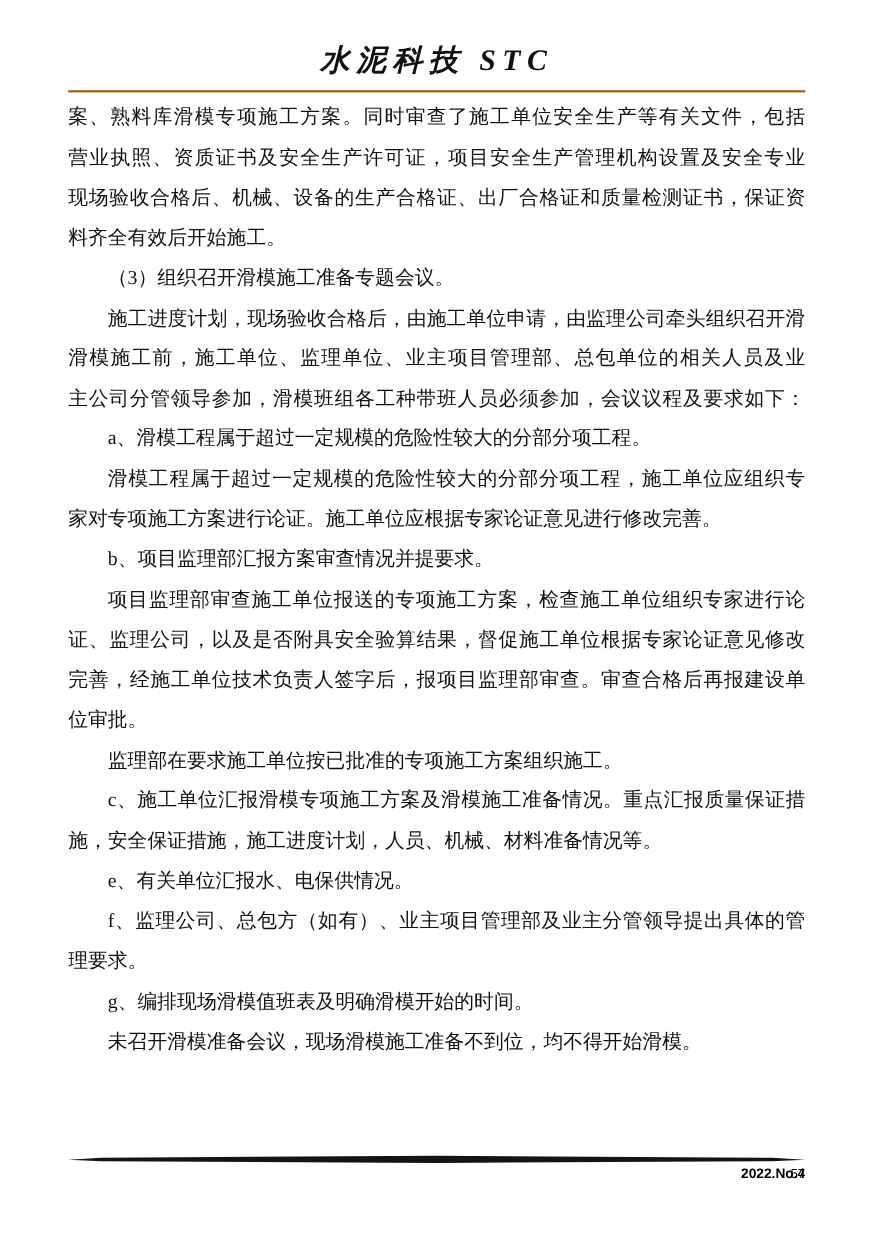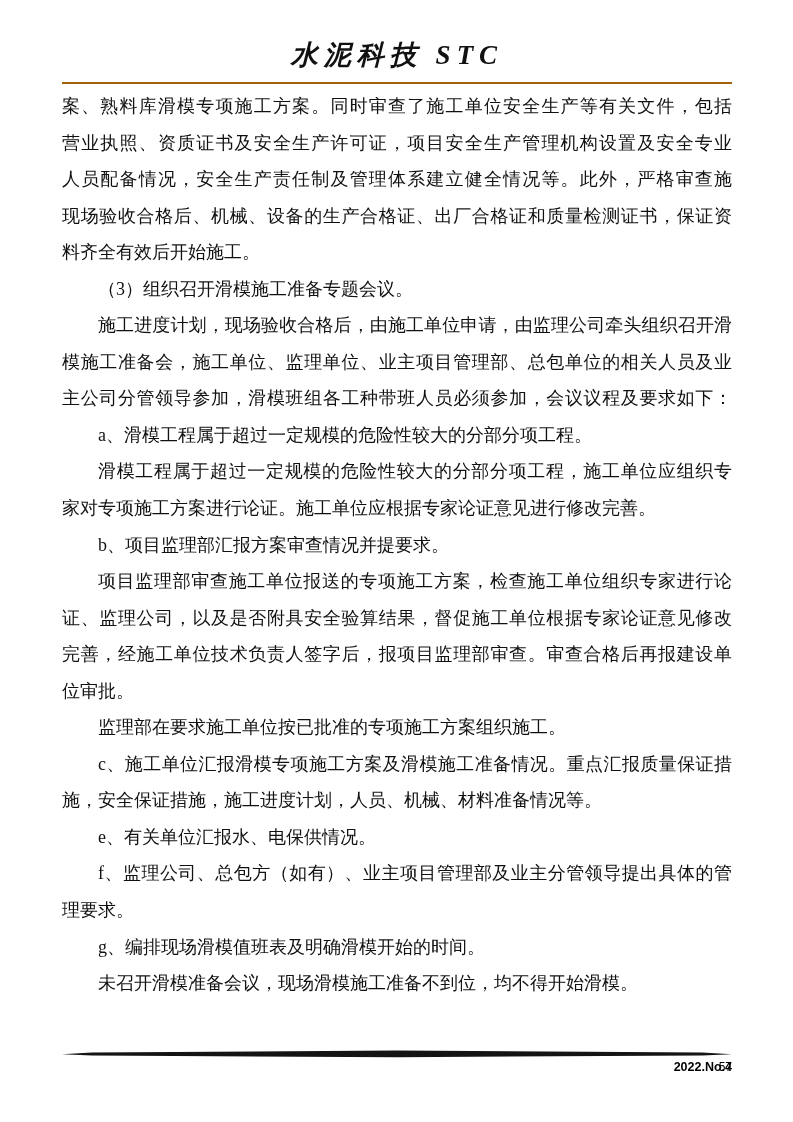--- a/index.html
+++ b/index.html
@@ -74,26 +74,25 @@
 
 <div class="page">
 
   <div class="header">
     <div class="journal-title">水泥科技 STC</div>
   </div>
 
   <div class="body-text">
     <div class="line fill">案、熟料库滑模专项施工方案。同时审查了施工单位安全生产等有关文件，包括</div>
     <div class="line fill">营业执照、资质证书及安全生产许可证，项目安全生产管理机构设置及安全专业</div>
-    <div class="line fill">人员配备情况，安全生产责任制及管理体系建立健全情况等。此外，严格审查施</div>
     <div class="line fill">现场验收合格后、机械、设备的生产合格证、出厂合格证和质量检测证书，保证资</div>
     <div class="line">料齐全有效后开始施工。</div>
     <div class="line indent">（3）组织召开滑模施工准备专题会议。</div>
     <div class="line indent fill">施工进度计划，现场验收合格后，由施工单位申请，由监理公司牵头组织召开滑</div>
-    <div class="line fill">模施工准备会，施工单位、监理单位、业主项目管理部、总包单位的相关人员及业</div>
+    <div class="line fill">滑模施工前，施工单位、监理单位、业主项目管理部、总包单位的相关人员及业</div>
     <div class="line fill">主公司分管领导参加，滑模班组各工种带班人员必须参加，会议议程及要求如下：</div>
     <div class="line indent">a、滑模工程属于超过一定规模的危险性较大的分部分项工程。</div>
     <div class="line indent fill">滑模工程属于超过一定规模的危险性较大的分部分项工程，施工单位应组织专</div>
     <div class="line">家对专项施工方案进行论证。施工单位应根据专家论证意见进行修改完善。</div>
     <div class="line indent">b、项目监理部汇报方案审查情况并提要求。</div>
     <div class="line indent fill">项目监理部审查施工单位报送的专项施工方案，检查施工单位组织专家进行论</div>
     <div class="line fill">证、监理公司，以及是否附具安全验算结果，督促施工单位根据专家论证意见修改</div>
     <div class="line fill">完善，经施工单位技术负责人签字后，报项目监理部审查。审查合格后再报建设单</div>
     <div class="line">位审批。</div>
     <div class="line indent">监理部在要求施工单位按已批准的专项施工方案组织施工。</div>

